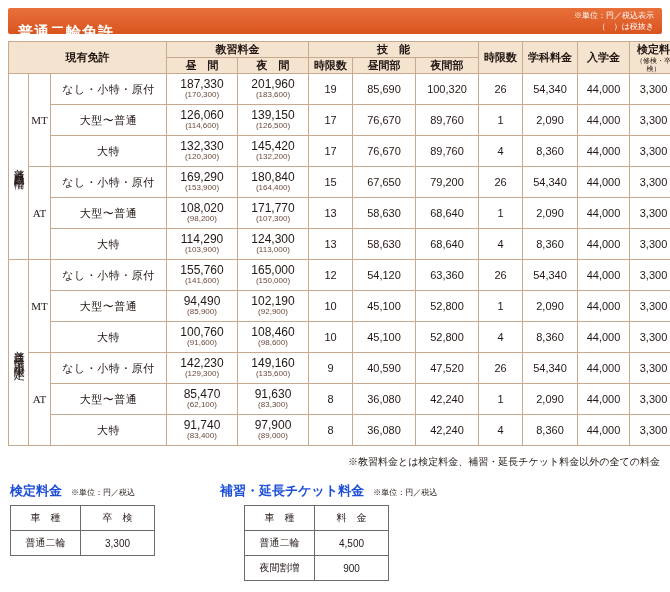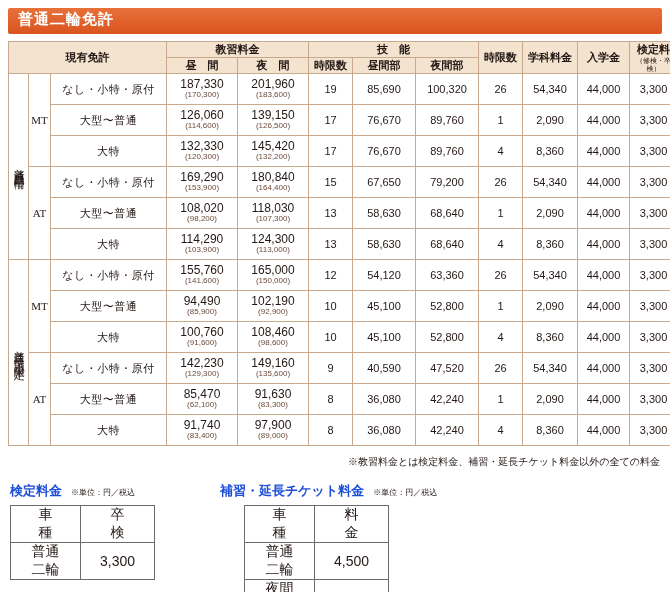--- a/index.html
+++ b/index.html
@@ -23,21 +23,21 @@
     left: 8px;
     top: 8px;
     width: 654px;
     height: 26px;
     background: linear-gradient(to bottom, #e8703a 0%, #d9541f 100%);
     border-radius: 2px;
   }
   .header-title {
     position: absolute;
     left: 10px;
-    top: 2px;
+    top: 15px;
     font-size: 15px;
     font-weight: bold;
     color: #ffffff;
     letter-spacing: 1px;
   }
   .header-note {
     position: absolute;
     right: 8px;
     top: 3px;
     text-align: right;
@@ -154,37 +154,41 @@
   table.sub {
     border-collapse: collapse;
     table-layout: fixed;
     margin-top: 5px;
   }
   table.sub th, table.sub td {
     border: 1px solid #6b6b6b;
     text-align: center;
     vertical-align: middle;
     height: 24px;
-    font-size: 14px;
+    font-size: 10px;
     background: #ffffff;
-    padding: 0 16px;
+    padding: 0 4px;
   }
   table.sub th {
     font-weight: normal;
   }
   .num-right {
     text-align: right;
     padding-right: 8px;
   }
 </style>
 </head>
 <body>
 
 <div class="header-bar">
   <div class="header-title">普通二輪免許</div>
+  <div class="header-note">
+    <div>※単位：円／税込表示</div>
+    <div>（　）は税抜き</div>
+  </div>
 </div>
 
 <div class="main-table-wrap">
   <table class="main">
     <colgroup>
       <col style="width:20px">
       <col style="width:22px">
       <col style="width:116px">
       <col style="width:71px">
       <col style="width:71px">
@@ -297,21 +301,21 @@
         <td class="num">44,000</td>
         <td class="num">3,300</td>
       </tr>
       <tr>
         <td class="license-name rowcell">大型〜普通</td>
         <td class="tuition">
           <div class="price-main">108,020</div>
           <div class="price-sub">(98,200)</div>
         </td>
         <td class="tuition">
-          <div class="price-main">118,030</div>
+          <div class="price-main">171,770</div>
           <div class="price-sub">(107,300)</div>
         </td>
         <td class="num">13</td>
         <td class="num">58,630</td>
         <td class="num">68,640</td>
         <td class="num">1</td>
         <td class="num">2,090</td>
         <td class="num">44,000</td>
         <td class="num">3,300</td>
       </tr>

